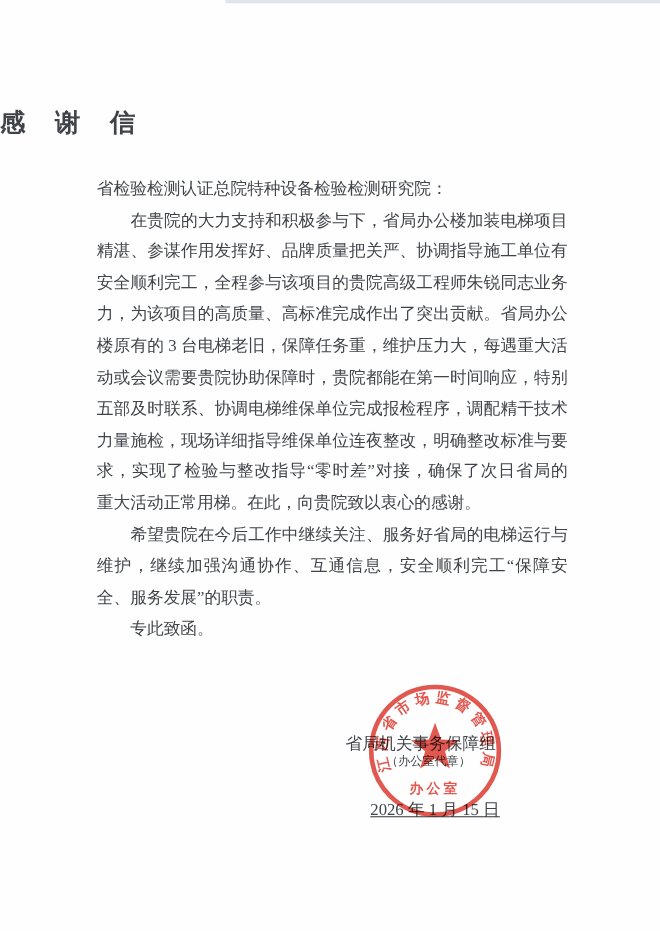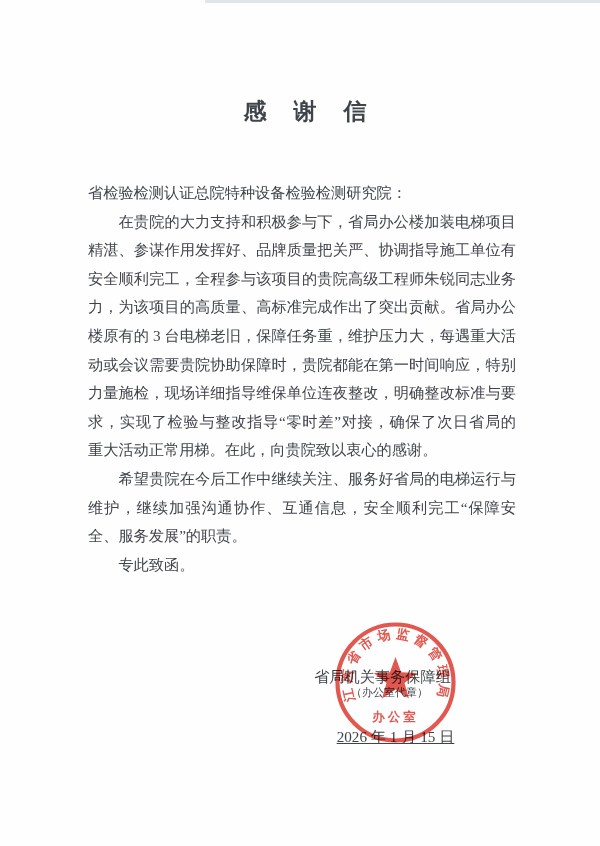--- a/index.html
+++ b/index.html
@@ -21,35 +21,34 @@
   }
   .scan-line {
     position: absolute;
     top: 0; left: 205px;
     width: 395px; height: 3px;
     background: var(--scan-edge);
     opacity: 0.65;
   }
   .title {
     position: absolute;
-    top: 96px; left: 16px;
+    top: 96px; left: 0;
     width: 580px;
-    text-align: center;
+    text-align: left;
     font-size: 23px;
     font-weight: bold;
     line-height: 32px;
     letter-spacing: 2px;
   }
   .body-block {
     position: absolute;
     top: 158px; left: 88px;
     width: 428px;
     font-size: 15.2px;
     line-height: 28.6px;
-    margin-top: 21px;
   }
   .line {
     text-align: justify;
     white-space: pre-wrap;
   }
   .line.fill {
     text-align-last: justify;
   }
   .sig {
     position: absolute;
@@ -93,20 +92,21 @@
 
   <div class="body-block">
     <div class="line">省检验检测认证总院特种设备检验检测研究院：</div>
     <div>
         <div class="line fill">　　在贵院的大力支持和积极参与下，省局办公楼加装电梯项目</div>
         <div class="line fill">精湛、参谋作用发挥好、品牌质量把关严、协调指导施工单位有</div>
         <div class="line fill">安全顺利完工，全程参与该项目的贵院高级工程师朱锐同志业务</div>
         <div class="line fill">力，为该项目的高质量、高标准完成作出了突出贡献。省局办公</div>
         <div class="line fill">楼原有的 3 台电梯老旧，保障任务重，维护压力大，每遇重大活</div>
         <div class="line fill">动或会议需要贵院协助保障时，贵院都能在第一时间响应，特别</div>
+        <div class="line fill">五部及时联系、协调电梯维保单位完成报检程序，调配精干技术</div>
         <div class="line fill">力量施检，现场详细指导维保单位连夜整改，明确整改标准与要</div>
         <div class="line fill">求，实现了检验与整改指导“零时差”对接，确保了次日省局的</div>
         <div class="line">重大活动正常用梯。在此，向贵院致以衷心的感谢。</div>
         <div class="line fill">　　希望贵院在今后工作中继续关注、服务好省局的电梯运行与</div>
         <div class="line fill">维护，继续加强沟通协作、互通信息，安全顺利完工“保障安</div>
         <div class="line">全、服务发展”的职责。</div>
         <div class="line">　　专此致函。</div>
       </div>
   </div>
 

